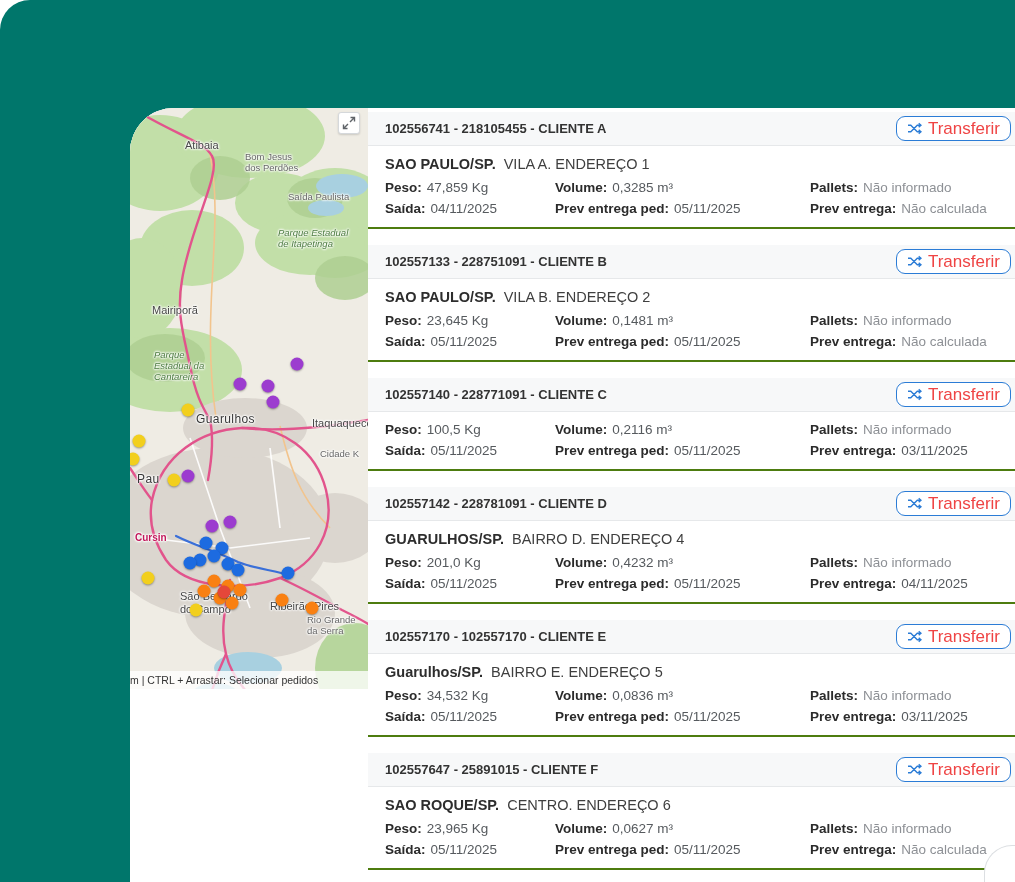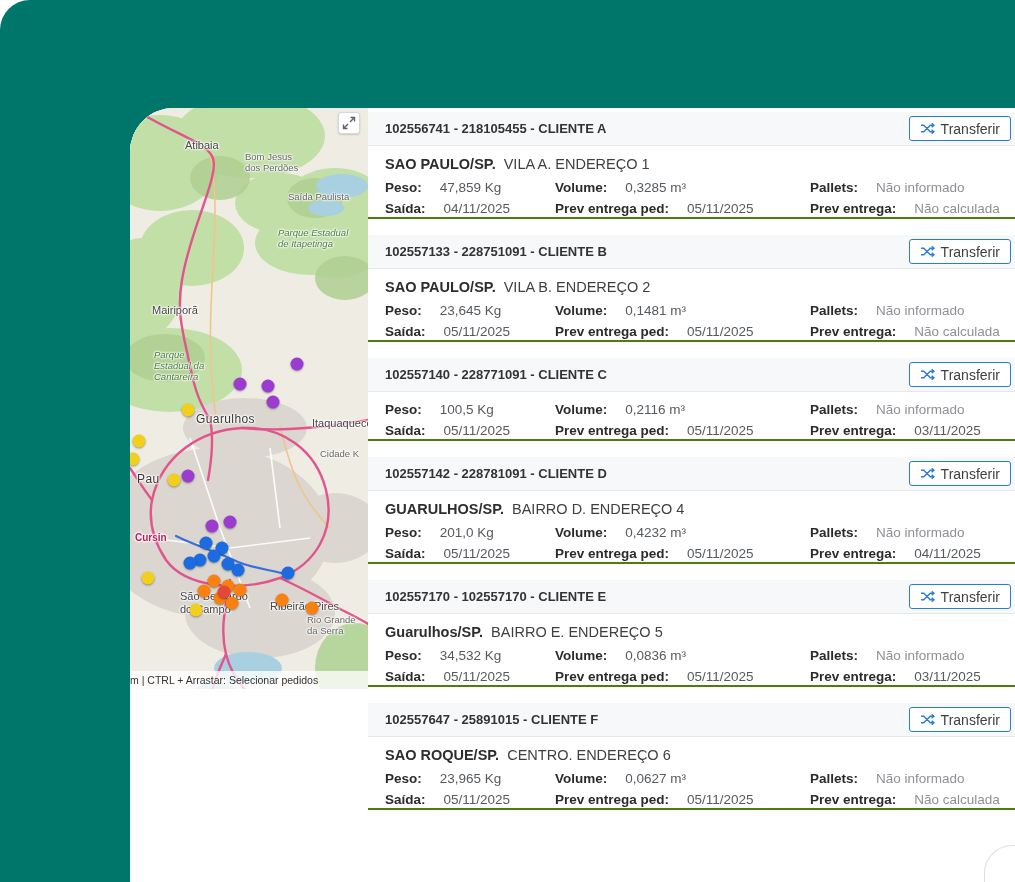--- a/index.html
+++ b/index.html
@@ -30,31 +30,31 @@
                    background:rgba(255,255,255,.78);font-size:10.5px;color:#333;line-height:18px;
                    overflow:hidden;white-space:nowrap;}
 
   
   .orders{position:absolute;left:238px;top:0;right:0;bottom:0;padding-top:4px;overflow:hidden;background:#fff;}
   .card{margin:0 0 16px 0;background:#fff;border-bottom:2px solid #4d7c0f;}
   .card-header{height:33px;background:#f7f8f9;border-bottom:1px solid #e6e8ea;display:flex;
                align-items:center;justify-content:space-between;padding:0 4px 0 17px;}
   .order-title{font-weight:bold;font-size:13px;color:#333;}
   .transfer-btn{display:flex;align-items:center;gap:6px;height:25px;padding:0 10px;background:#fff;
-                border:1px solid #2b7cd6;border-radius:3px;color:#404040;font-size:14px;
+                border:1px solid #2b7cd6;border-radius:9px;color:#ef4444;font-size:17px;
                 cursor:pointer;font-family:inherit;flex:0 0 auto;}
   .transfer-btn .shuffle{display:flex;align-items:center;}
-  .card-body{padding:9px 0 0 17px;}
+  .card-body{padding:9px 0 10px 17px;}
   .addr-line{font-size:14.5px;line-height:18px;color:#3a3a3a;margin-bottom:6px;}
   .addr-line .city{font-weight:bold;color:#2d2d2d;}
   .addr-line .addr{margin-left:4px;color:#3f3f3f;}
   .info-grid{display:grid;grid-template-columns:170px 255px 1fr;row-gap:4px;
              font-size:13.5px;line-height:17px;color:#2f2f2f;}
   .cell b{font-weight:bold;color:#2b2b2b;}
-  .val{color:#565a5e;margin-left:18px;}
+  .val{color:#565a5e;margin-left:5px;}
   .val.muted{color:#8d9095;}
 
   .corner-decor{position:absolute;right:0;bottom:0;width:30px;height:36px;background:#fff;
                 border-top-left-radius:28px;border-top:1px solid #dcdfe2;border-left:1px solid #dcdfe2;}
 </style>
 </head>
 <body>
 
 <div class="canvas">
   <div class="teal-bg" style="background: rgb(0, 118, 107);"></div>

